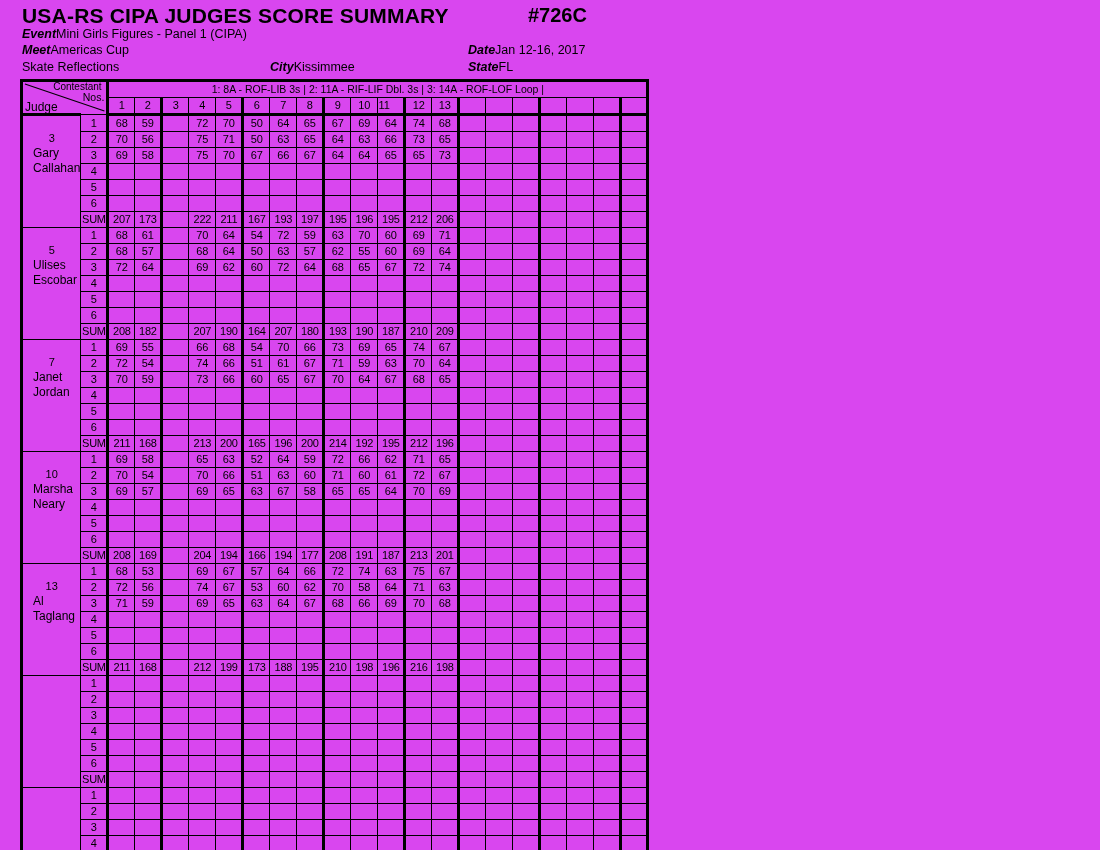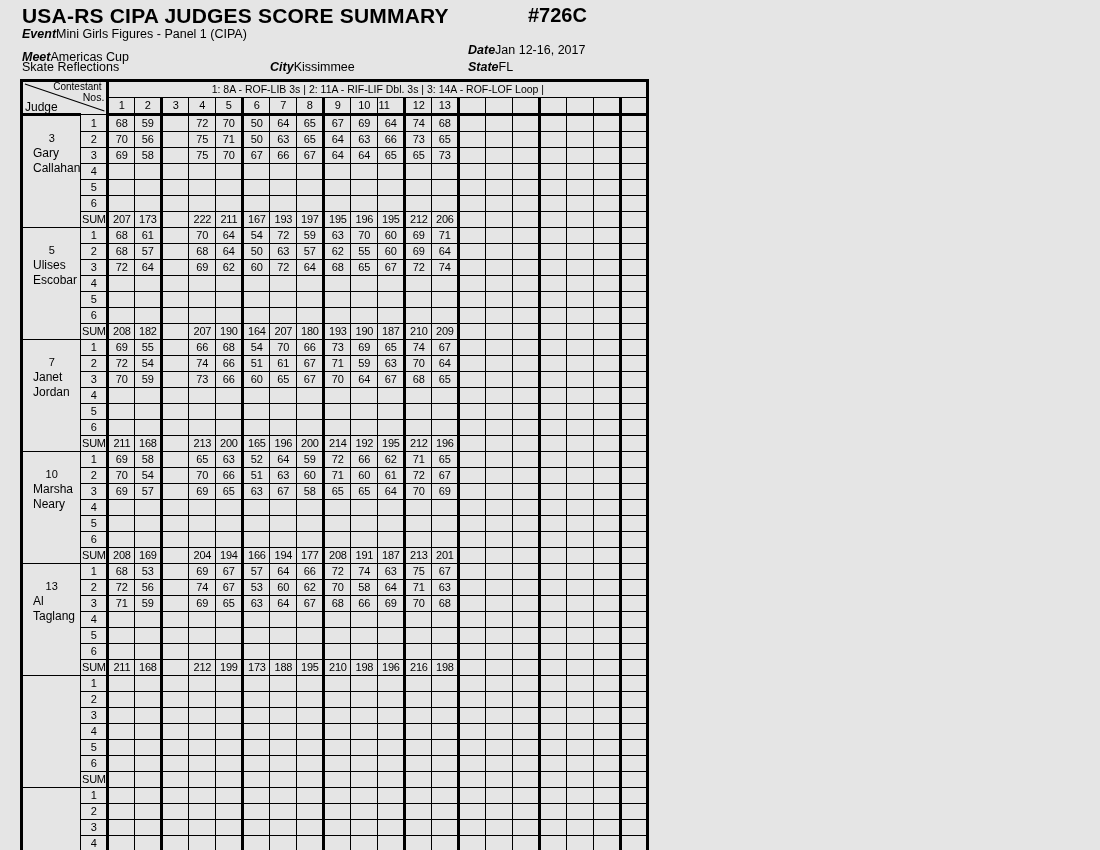--- a/index.html
+++ b/index.html
@@ -8,41 +8,41 @@
     width: 1100px; height: 850px;
     background: #ffffff;
     font-family: "Liberation Sans", sans-serif;
     color: #000000;
     overflow: hidden;
   }
   #page {
     position: relative;
     width: 1100px;
     height: 850px;
-    background: #e5e5e5;
+    background: #d946ef;
   }
 
   
   .hdr { position: absolute; left: 0; top: 0; width: 1100px; height: 78px; }
   .hdr-title {
     position: absolute; left: 22px; top: 4px;
     font-size: 21px; font-weight: bold; letter-spacing: 0.2px;
     white-space: nowrap;
   }
   .hdr-code {
     position: absolute; left: 528px; top: 4px;
     font-size: 20px; font-weight: bold;
     white-space: nowrap;
   }
   .fld { position: absolute; font-size: 12.5px; white-space: nowrap; }
   .fld b { font-weight: bold; font-style: italic; }
   .fld span.val { font-weight: normal; }
 
   .f-event { left: 22px; top: 27px; }
-  .f-meet  { left: 22px; top: 43px; margin-top: 7px; }
+  .f-meet  { left: 22px; top: 43px; }
   .f-club  { left: 22px; top: 60px; }
   .f-city  { left: 270px; top: 60px; }
   .f-date  { left: 468px; top: 43px; }
   .f-state { left: 468px; top: 60px; }
 
   
   .tbl-wrap { position: absolute; left: 20px; top: 79px; }
   table.grid {
     border-collapse: collapse;
     table-layout: fixed;

